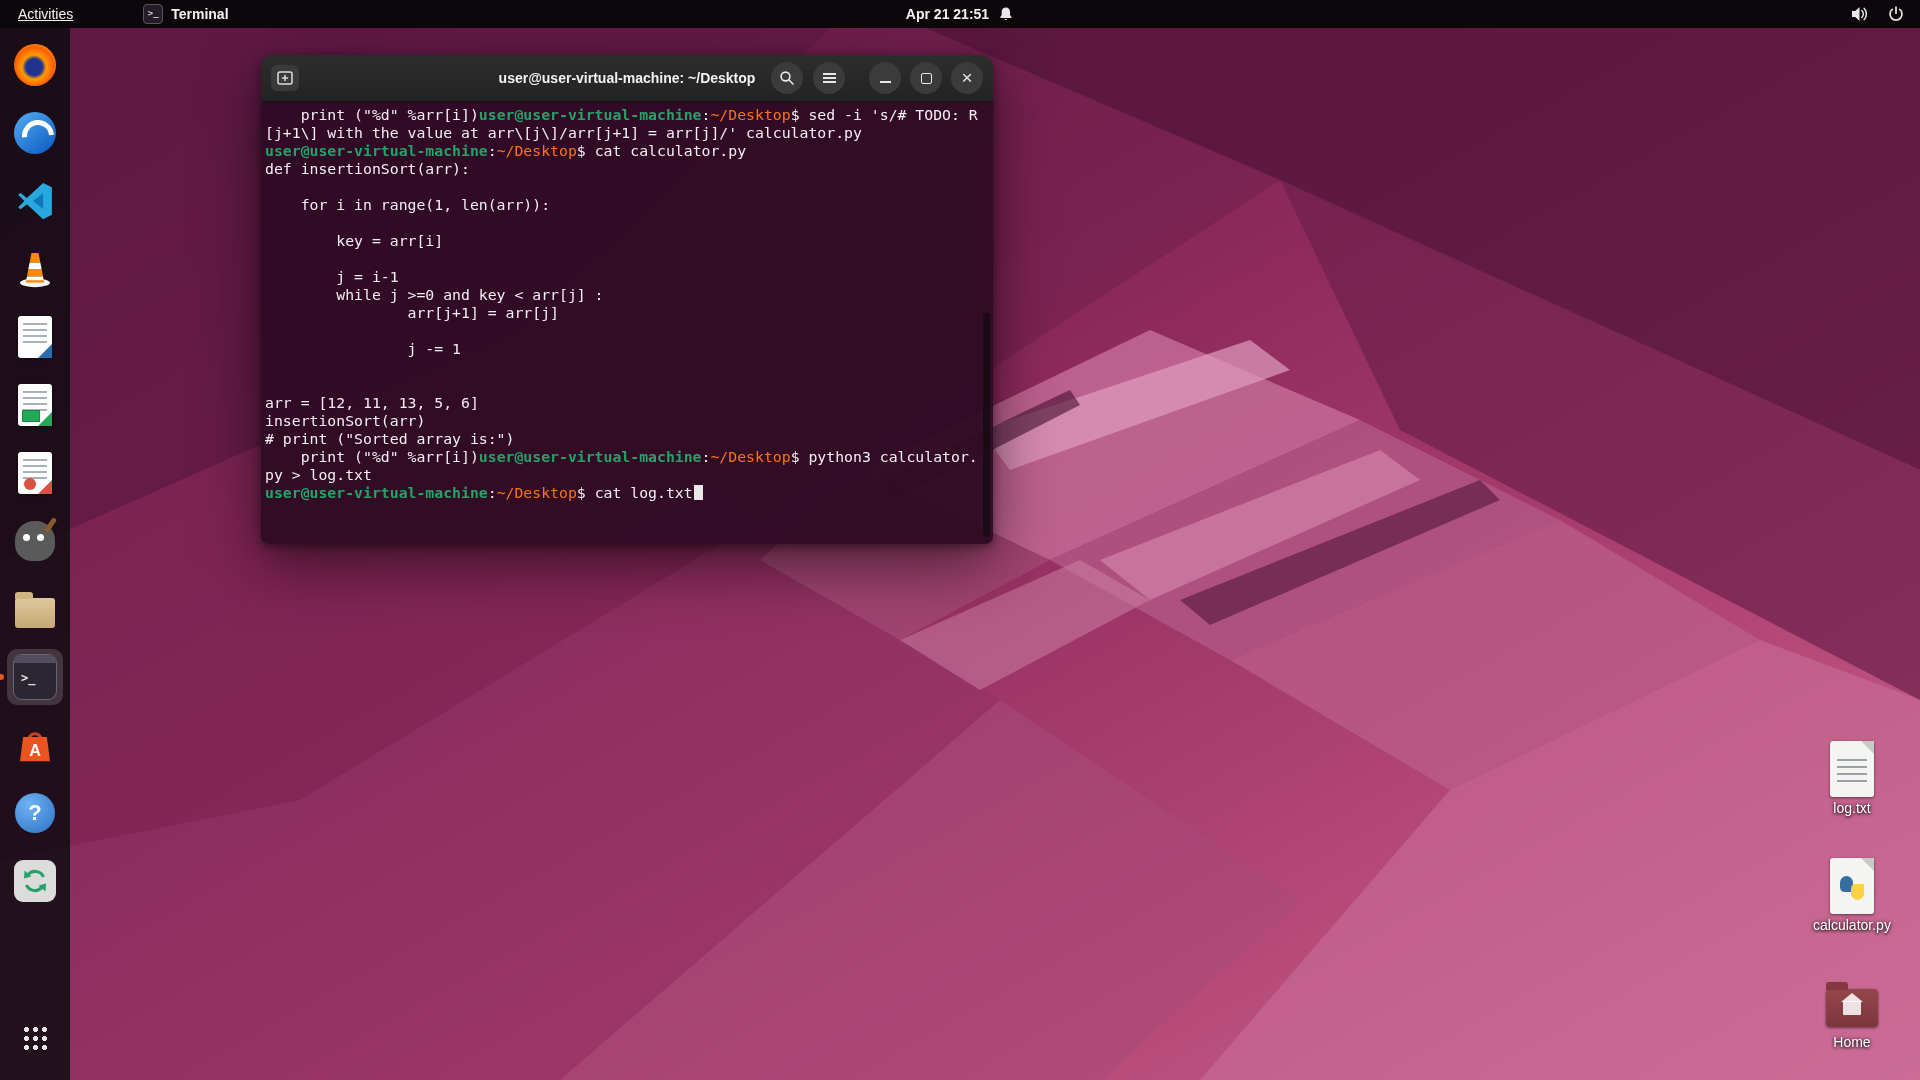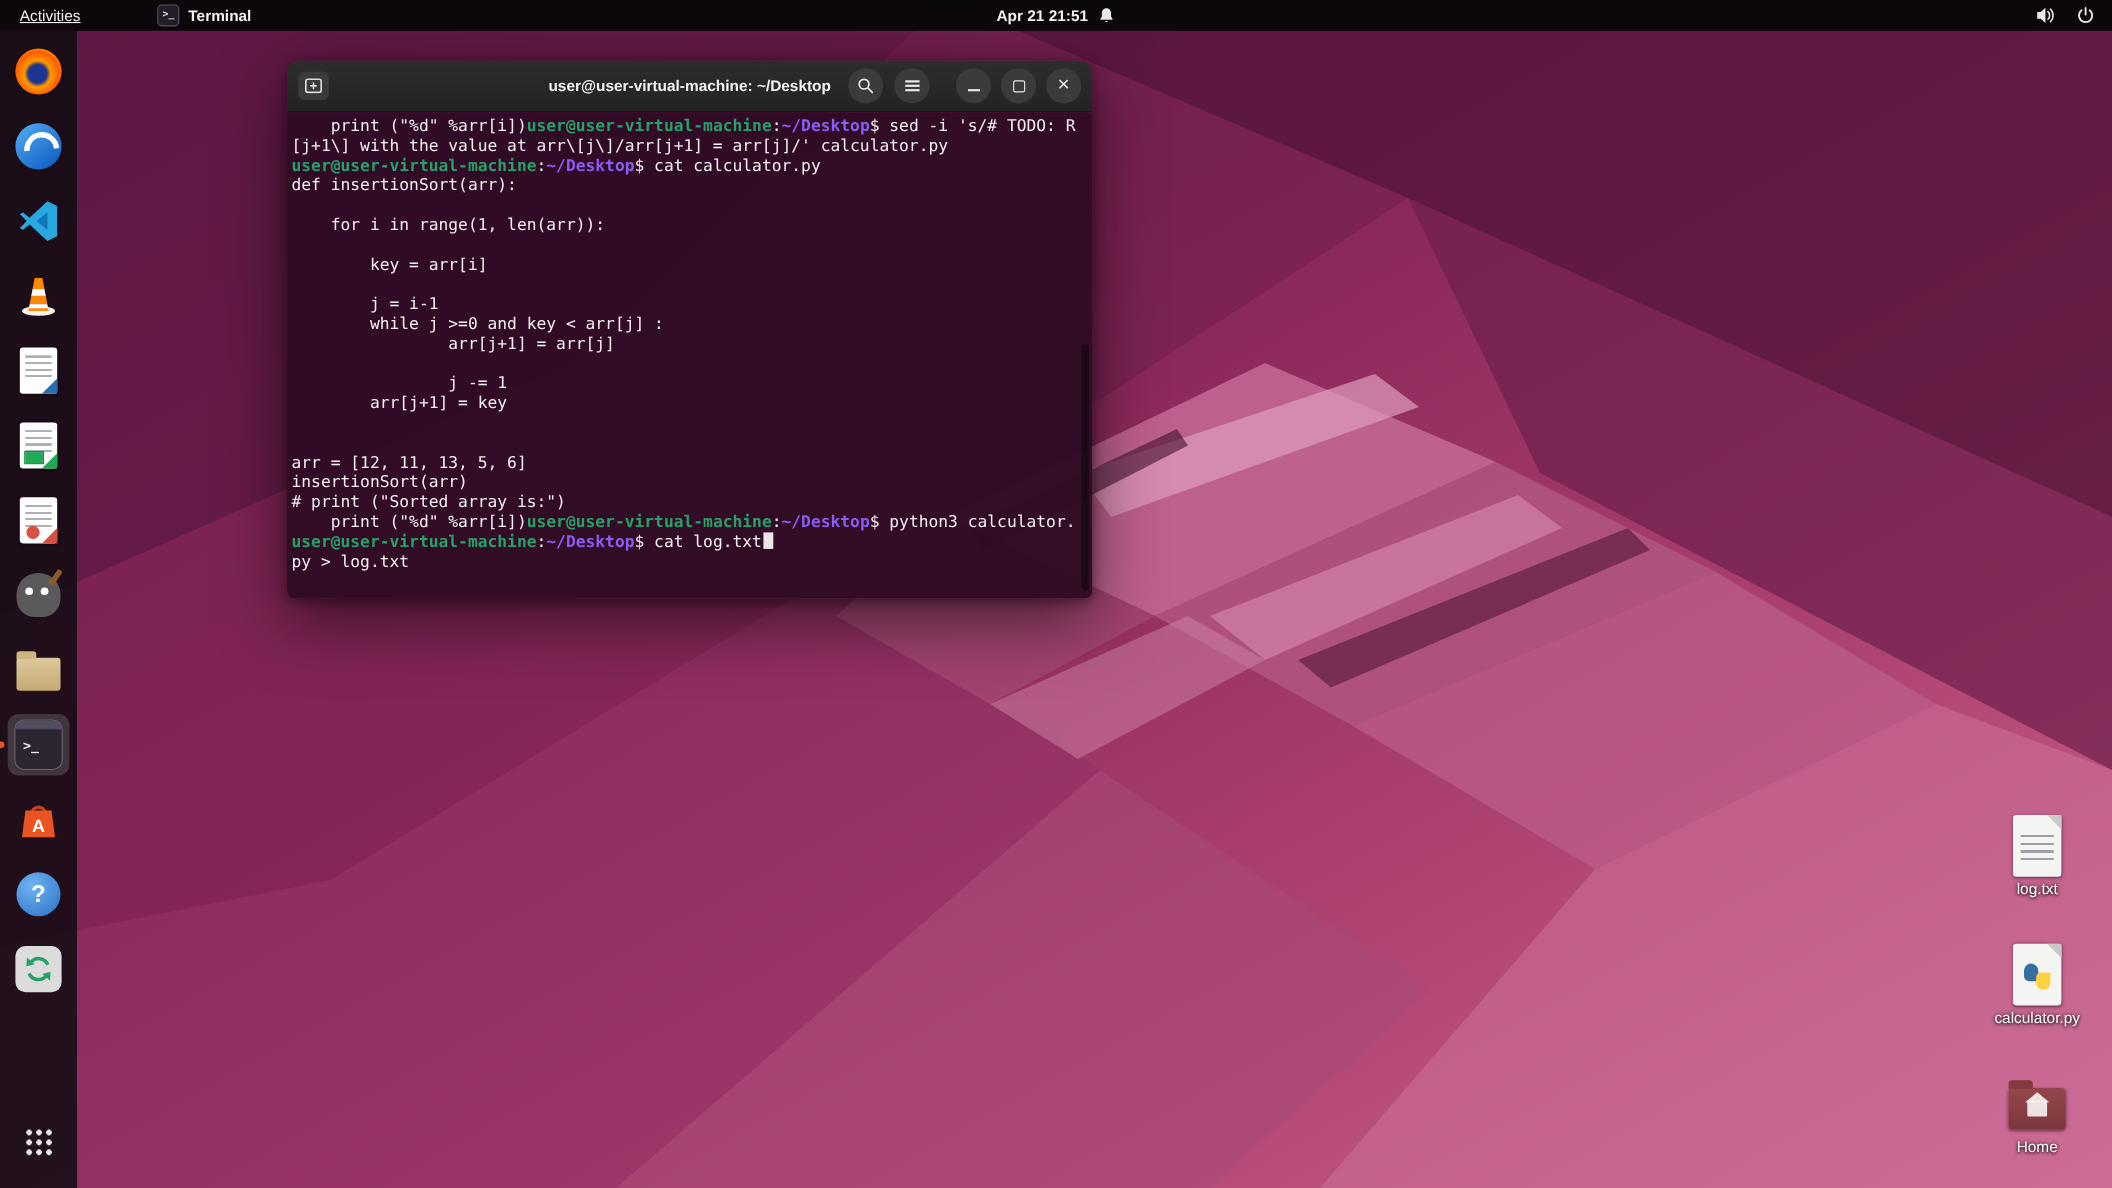--- a/index.html
+++ b/index.html
@@ -109,21 +109,21 @@
   .term-body{
     position:relative;height:438px;background:rgba(48,10,36,.97);
     border-radius:0 0 7px 7px;overflow:hidden;
     padding:4px 0 0 4px;
     font-family:"DejaVu Sans Mono",monospace;font-size:14.8px;line-height:18px;
     color:#f3eff2;
   }
   .tline{white-space:pre;min-height:18px;}
   .seg-t{color:#f3eff2;}
   .seg-u{color:#26a269;font-weight:bold;text-align:center;}
-  .seg-p{color:#8b5cf6;font-weight:bold;}
+  .seg-p{color:#f97316;font-weight:normal;}
   .cursor{display:inline-block;width:9px;height:15px;background:rgba(255,255,255,.9);
     vertical-align:-2px;margin-left:1px;}
   .term-scrollthumb{position:absolute;right:3px;top:211px;width:7px;height:224px;
     border-radius:4px;background:rgba(12,10,12,.6);}
 
   
   .desk-icon{position:absolute;left:1802px;width:100px;text-align:center;z-index:5;}
   .icon-slot{height:62px;display:flex;align-items:center;justify-content:center;}
   .desk-label{color:#fff;font-size:14px;margin-top:0;
     text-shadow:0 1px 3px rgba(0,0,0,.95), 0 0 4px rgba(0,0,0,.6);}
@@ -368,29 +368,28 @@
         <div class="tline"></div>
         <div class="tline"><span class="seg-t">    for i in range(1, len(arr)):</span></div>
         <div class="tline"></div>
         <div class="tline"><span class="seg-t">        key = arr[i]</span></div>
         <div class="tline"></div>
         <div class="tline"><span class="seg-t">        j = i-1</span></div>
         <div class="tline"><span class="seg-t">        while j &gt;=0 and key &lt; arr[j] :</span></div>
         <div class="tline"><span class="seg-t">                arr[j+1] = arr[j]</span></div>
         <div class="tline"></div>
         <div class="tline"><span class="seg-t">                j -= 1</span></div>
-        <div class="tline"><span class="seg-t">        arr[j+1] = key</span></div>
         <div class="tline"></div>
         <div class="tline"></div>
         <div class="tline"><span class="seg-t">arr = [12, 11, 13, 5, 6]</span></div>
         <div class="tline"><span class="seg-t">insertionSort(arr)</span></div>
         <div class="tline"><span class="seg-t"># print ("Sorted array is:")</span></div>
         <div class="tline"><span class="seg-t">    print ("%d" %arr[i])</span><span class="seg-u">user@user-virtual-machine</span><span class="seg-t">:</span><span class="seg-p">~/Desktop</span><span class="seg-t">$ python3 calculator.</span></div>
+        <div class="tline"><span class="seg-t">py &gt; log.txt</span></div>
         <div class="tline"><span class="seg-u">user@user-virtual-machine</span><span class="seg-t">:</span><span class="seg-p">~/Desktop</span><span class="seg-t">$ cat log.txt</span><span class="cursor"></span></div>
-        <div class="tline"><span class="seg-t">py &gt; log.txt</span></div>
       </div>
     <div class="term-scrollthumb"></div>
   </div>
 </div>
 
 <div class="desk-icon" style="top:738px">
   <div class="icon-slot">
     <span class="file-page">
       <span class="fold"></span>
         <span class="txtlines"></span>

